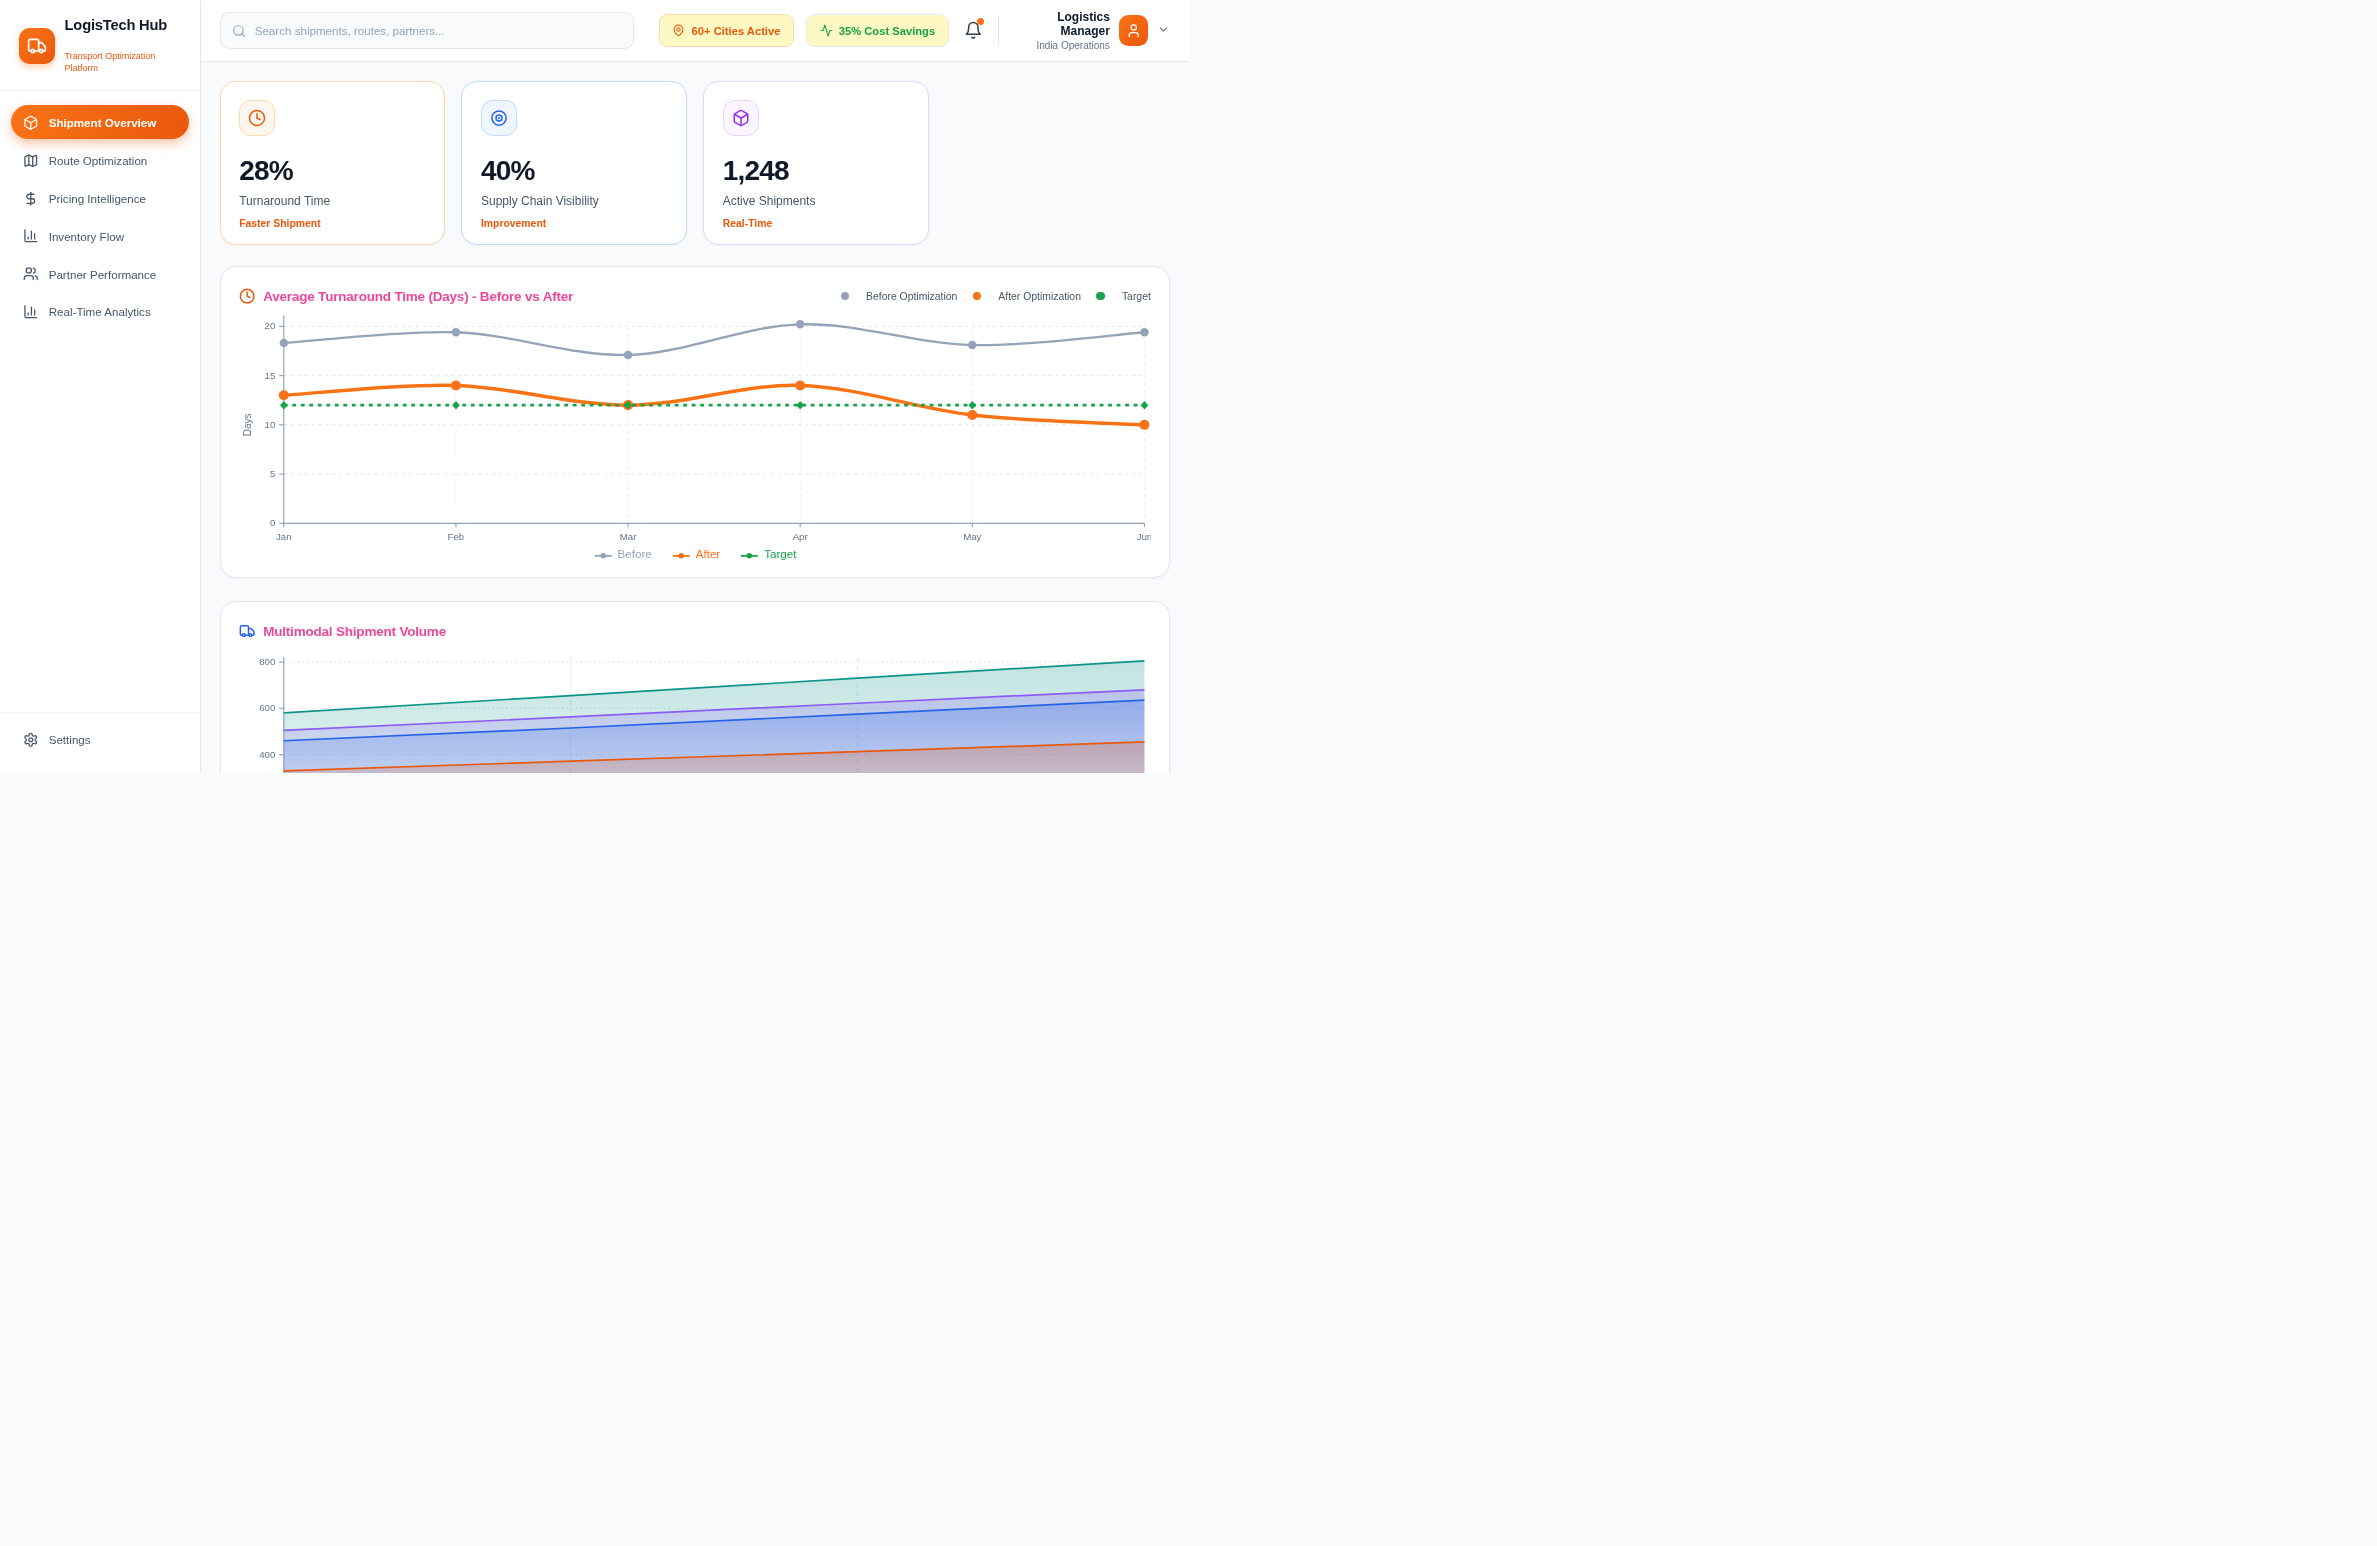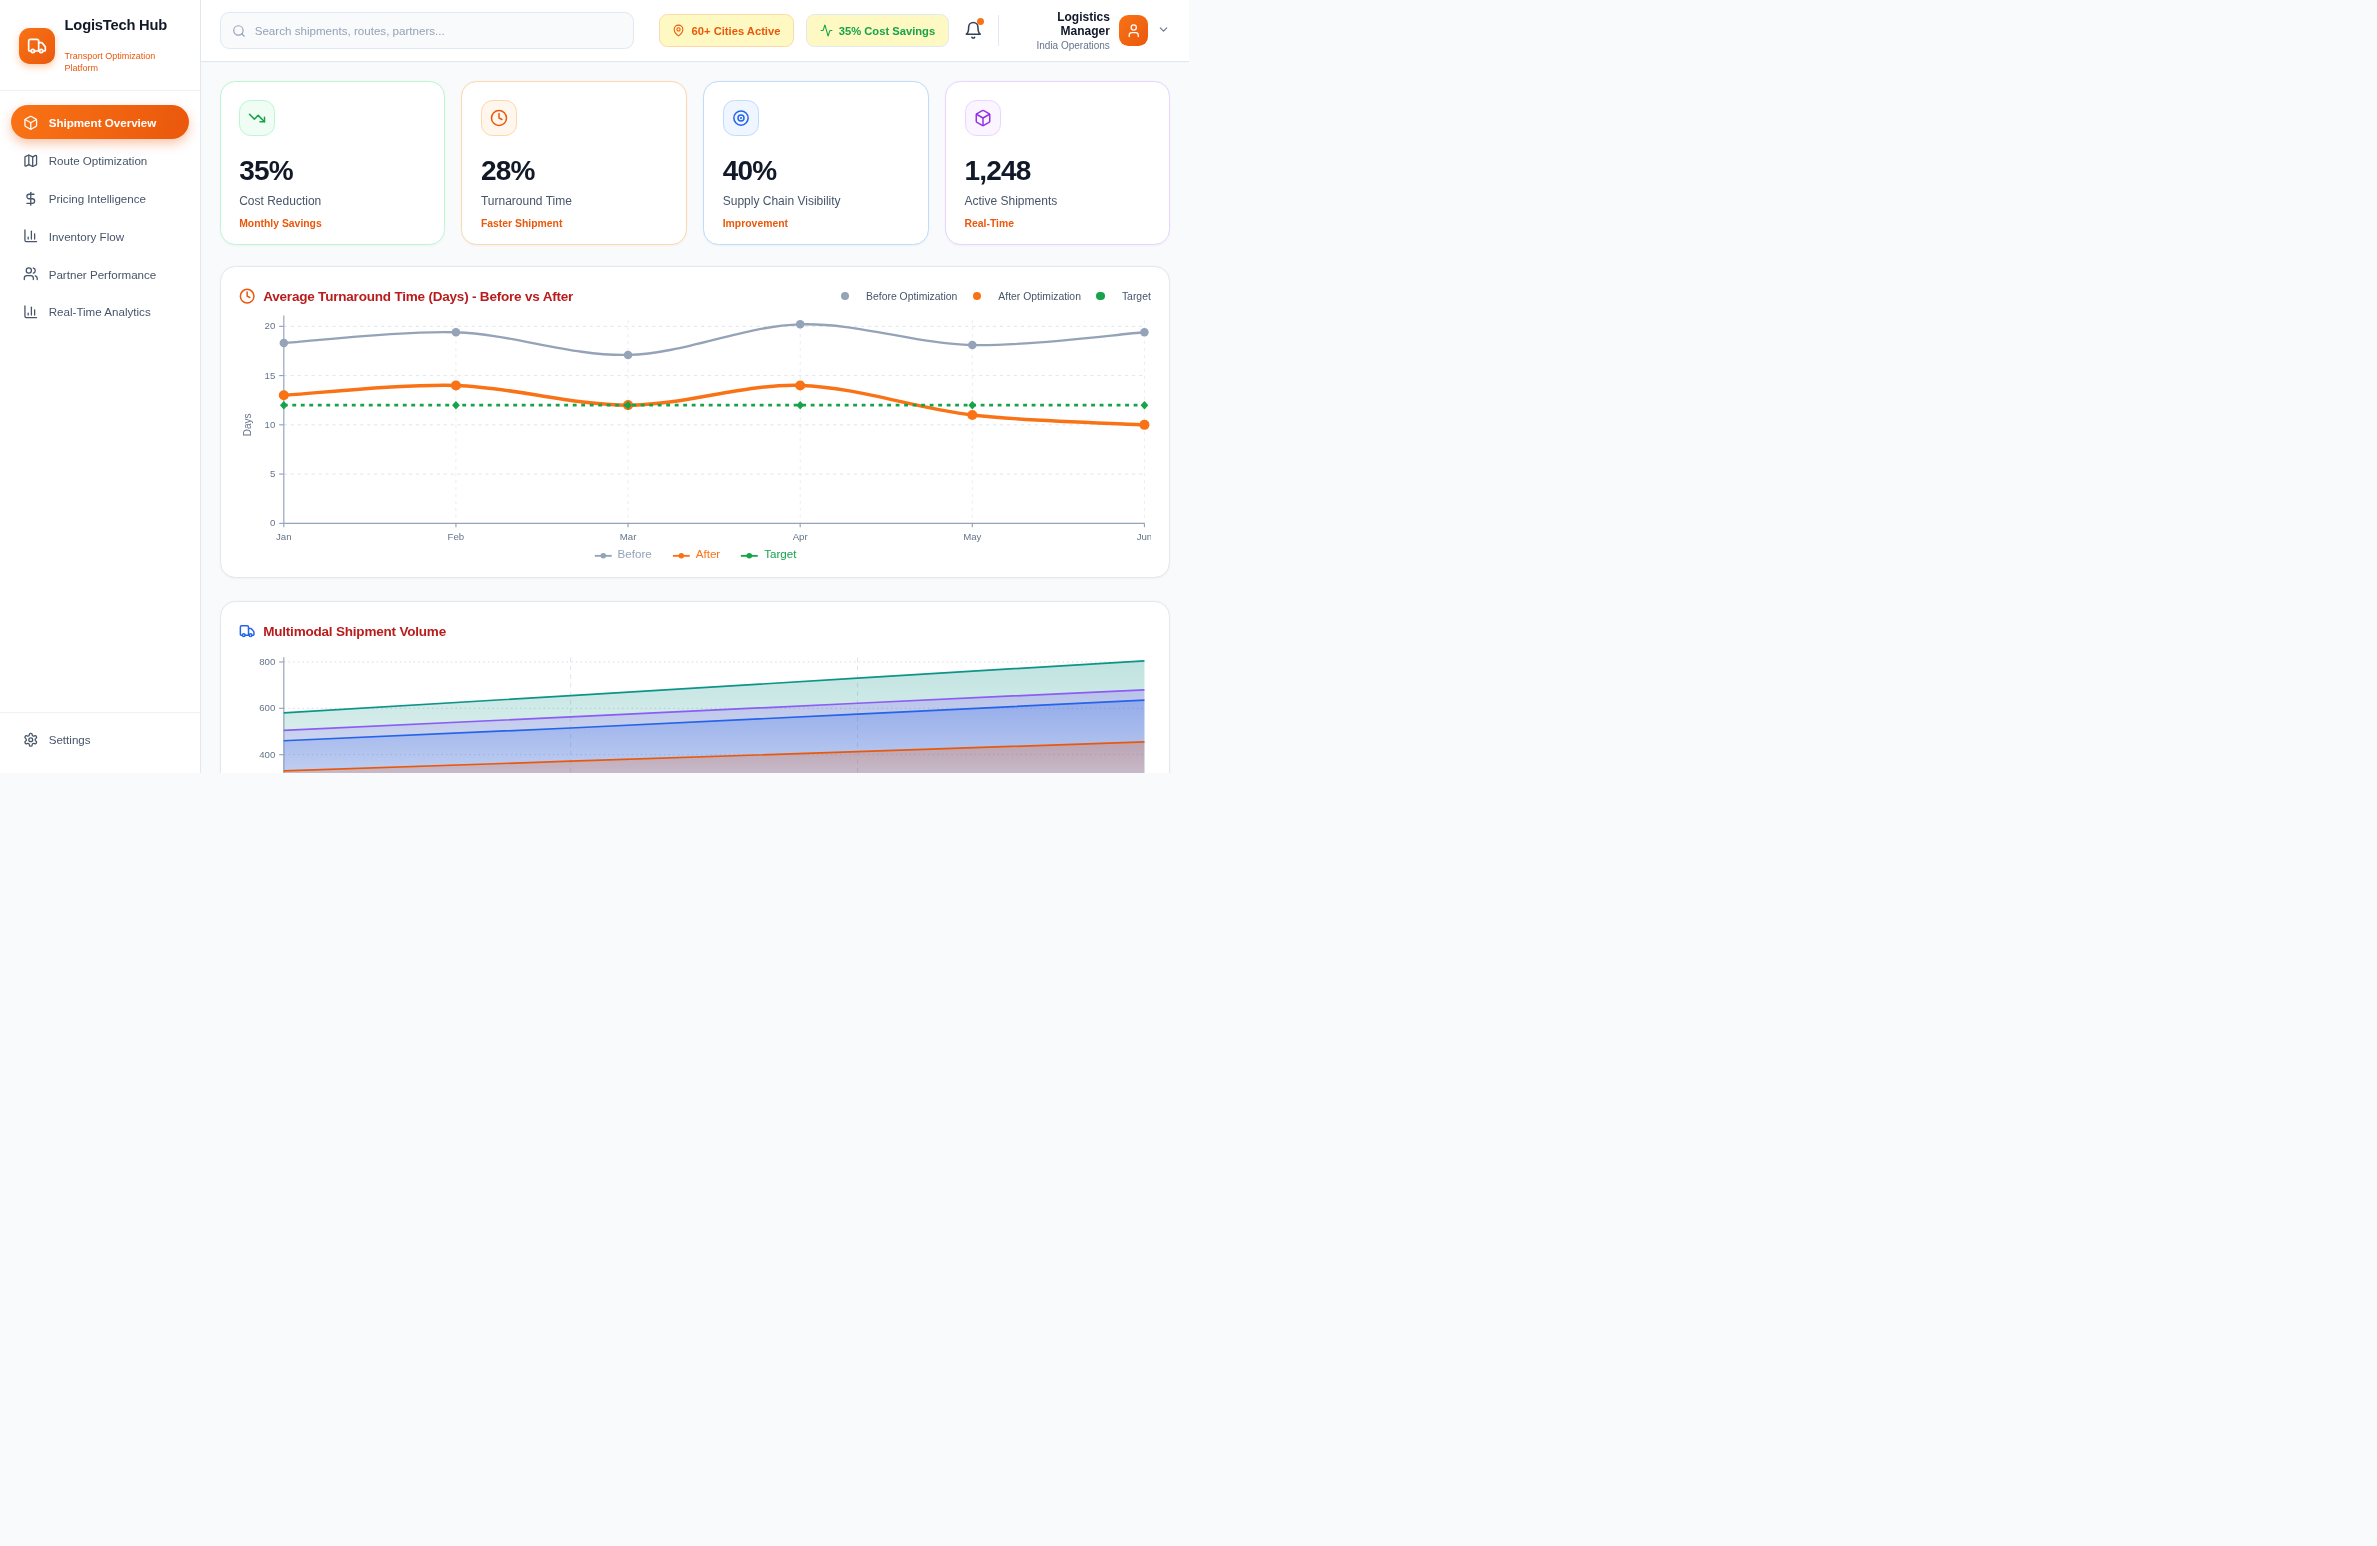--- a/index.html
+++ b/index.html
@@ -76,21 +76,21 @@
   .blue   .stat-icon { background:#eff6ff; border:0.8px solid #bfdbfe; } .blue   .stat-icon svg { stroke:#2563eb; }
   .purple .stat-icon { background:#faf5ff; border:0.8px solid #e9d5ff; } .purple .stat-icon svg { stroke:#9333ea; }
   .stat-value { font-size:28px; font-weight:800; letter-spacing:-0.8px; color:#111827; margin-top:19.3px; }
   .stat-label { font-size:12px; color:#475569; margin-top:6.2px; }
   .stat-sub { font-size:10.4px; font-weight:700; color:#ea580c; margin-top:10.8px; }
 
   .chart-card { background:#fff; border:0.8px solid #e2e8f0; border-radius:15.5px;
     padding:15.5px 18.6px; box-shadow:0 0.8px 2.3px rgba(15,23,42,.04); }
   .chart-card + .chart-card { margin-top:23px; }
   .chart-header { display:flex; align-items:center; gap:7.7px; height:28px; }
-  .chart-title { font-size:13.5px; font-weight:800; letter-spacing:-0.2px; color:#b91c1c; }
+  .chart-title { font-size:13.5px; font-weight:800; letter-spacing:-0.2px; color:#ec4899; }
   .title-ic { display:flex; } .title-ic svg { width:16.3px; height:16.3px; }
   .title-ic.clock svg { stroke:#ea580c; }
   .title-ic.truck svg { stroke:#2563eb; }
   .chart-header .legend-top { margin-left:auto; display:flex; align-items:center; gap:15.5px; }
   .lg-item { display:flex; align-items:center; gap:17px; font-size:10.4px; color:#475569; }
   .lg-dot { width:8.5px; height:8.5px; border-radius:50%; }
   .legend-bottom { display:flex; justify-content:center; gap:20px; padding:4.6px 0 1.5px 0; }
   .lgb-item { display:flex; align-items:flex-end; gap:5.4px; font-size:11.6px; font-weight:500; }
   .lgb-item svg { width:18.6px; height:7.7px; }
   .lgb-before { color:#94a3b8; } .lgb-after { color:#f97316; } .lgb-target { color:#16a34a; }
@@ -282,30 +282,20 @@
           <svg viewBox="0 0 24 24" fill="none" stroke-width="2" stroke-linecap="round" stroke-linejoin="round">
               <use href="#i-chevd"></use>
             </svg>
         </div>
       </div>
     </header>
 
     <main class="content">
 
       <div class="stats-grid">
-        <div class="stat-card green">
-          <div class="stat-icon">
-            <svg viewBox="0 0 24 24" fill="none" stroke-width="2" stroke-linecap="round" stroke-linejoin="round">
-                <use href="#i-trdown"></use>
-              </svg>
-          </div>
-          <div class="stat-value">35%</div>
-          <div class="stat-label">Cost Reduction</div>
-          <div class="stat-sub">Monthly Savings</div>
-        </div>
         <div class="stat-card orange">
           <div class="stat-icon">
             <svg viewBox="0 0 24 24" fill="none" stroke-width="2" stroke-linecap="round" stroke-linejoin="round">
                 <use href="#i-clock"></use>
               </svg>
           </div>
           <div class="stat-value">28%</div>
           <div class="stat-label">Turnaround Time</div>
           <div class="stat-sub">Faster Shipment</div>
         </div>

